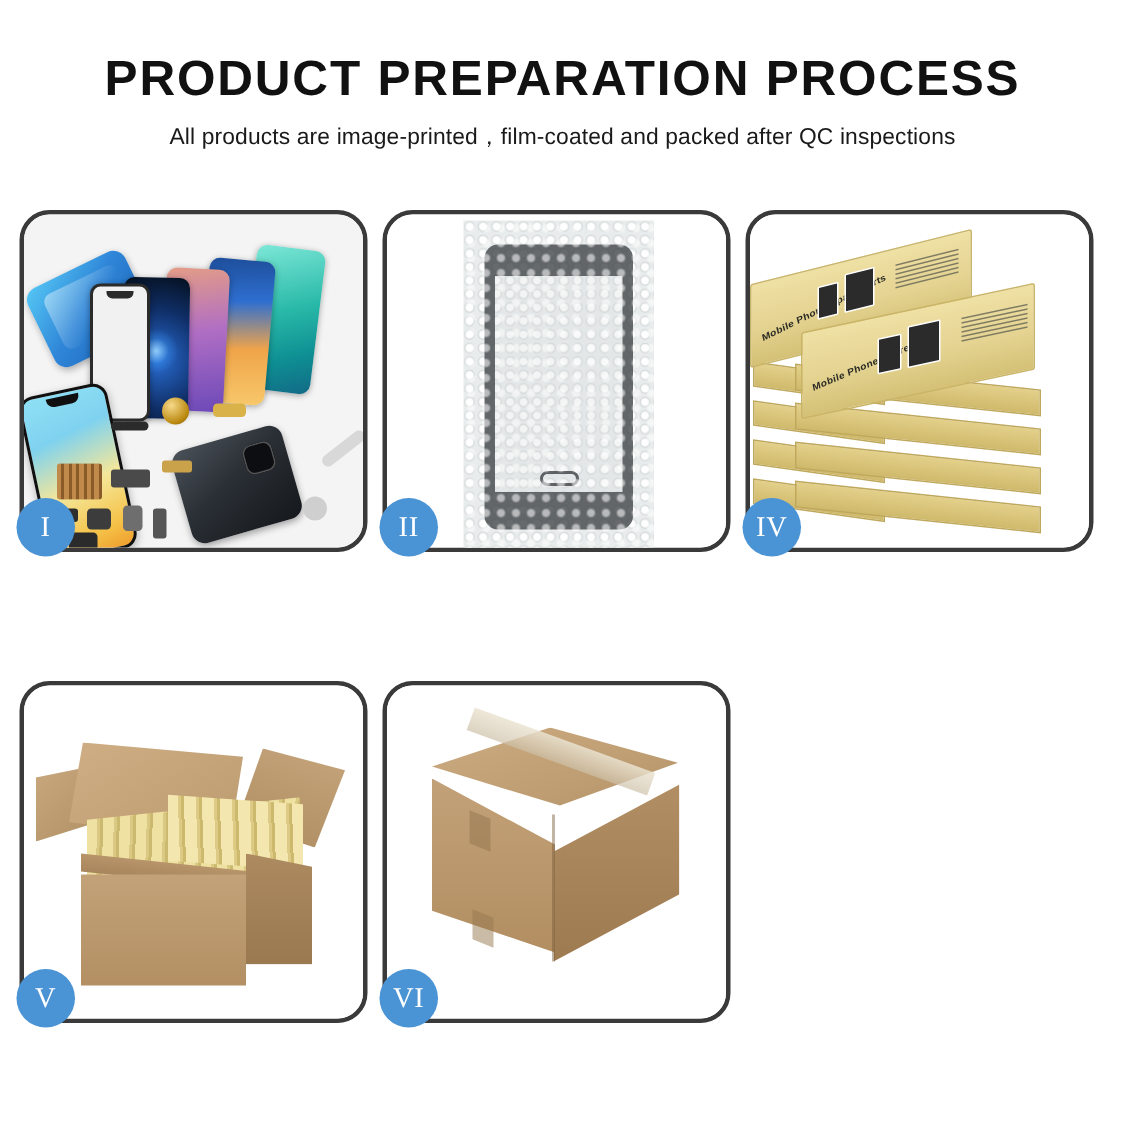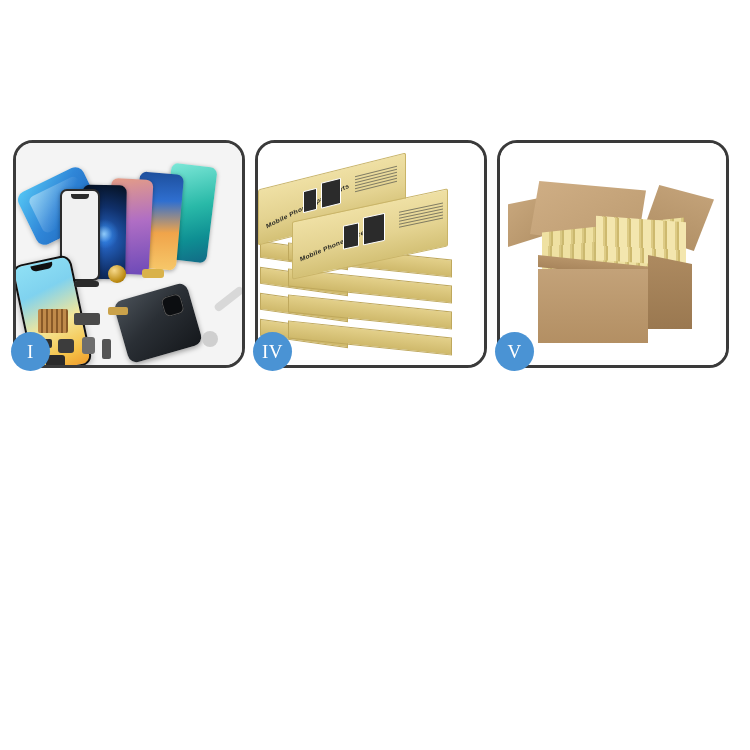--- a/index.html
+++ b/index.html
@@ -358,20 +358,24 @@
     position: absolute; left: 110px; top: 86px;
     width: 2px; height: 98px;
     background: rgba(120,92,58,.45);
   }
 </style>
 </head>
 <body>
 
 <div class="page">
 
+  <div class="header">
+    <div class="title">PRODUCT PREPARATION PROCESS</div>
+    <div class="subtitle">All products are image-printed，film-coated and packed after QC inspections</div>
+  </div>
 
   <div class="grid">
 
     <div class="panel">
       <div class="panel-inner p1">
         <div class="film-blue"></div>
         <div class="ph ph-e"></div>
         <div class="ph ph-d"></div>
         <div class="ph ph-c"></div>
         <div class="ph ph-b"></div>
@@ -388,20 +392,31 @@
         <div class="part pt8"></div>
         <div class="part pt9"></div>
         <div class="part pt10"></div>
         <div class="part pt11"></div>
         <div class="part pt12"></div>
         <div class="part pt13"></div>
       </div>
       <div class="badge">I</div>
     </div>
 
+    <div class="panel">
+      <div class="panel-inner p2">
+        <div class="bw-sheet">
+          <div class="bw-screen">
+            <div class="bw-home"></div>
+          </div>
+          <div class="bw-overlay"></div>
+        </div>
+      </div>
+      <div class="badge">II</div>
+    </div>
 
 
     <div class="panel">
       <div class="panel-inner p4">
         <div class="stack">
 
           <div class="kbox-side" style="left:2px;  top:78px;  width:88px; height:17px; transform:skewY(8deg);"></div>
           <div class="kbox-side" style="left:2px;  top:104px; width:88px; height:17px; transform:skewY(8deg);"></div>
           <div class="kbox-side" style="left:2px;  top:130px; width:88px; height:17px; transform:skewY(8deg);"></div>
           <div class="kbox-side" style="left:2px;  top:156px; width:88px; height:17px; transform:skewY(8deg);"></div>
@@ -452,15 +467,27 @@
         <div class="c5-flapR"></div>
         <div class="c5-goods"></div>
         <div class="c5-goods2"></div>
         <div class="c5-rim"></div>
         <div class="c5-front"></div>
         <div class="c5-right"></div>
       </div>
       <div class="badge">V</div>
     </div>
 
+    <div class="panel">
+      <div class="panel-inner p6">
+        <div class="c6-top"></div>
+        <div class="c6-tape"></div>
+        <div class="c6-left"></div>
+        <div class="c6-right"></div>
+        <div class="c6-seam"></div>
+        <div class="c6-seam2"></div>
+        <div class="c6-edge"></div>
+      </div>
+      <div class="badge">VI</div>
+    </div>
 
   </div>
 </div>
 
 </body></html>

